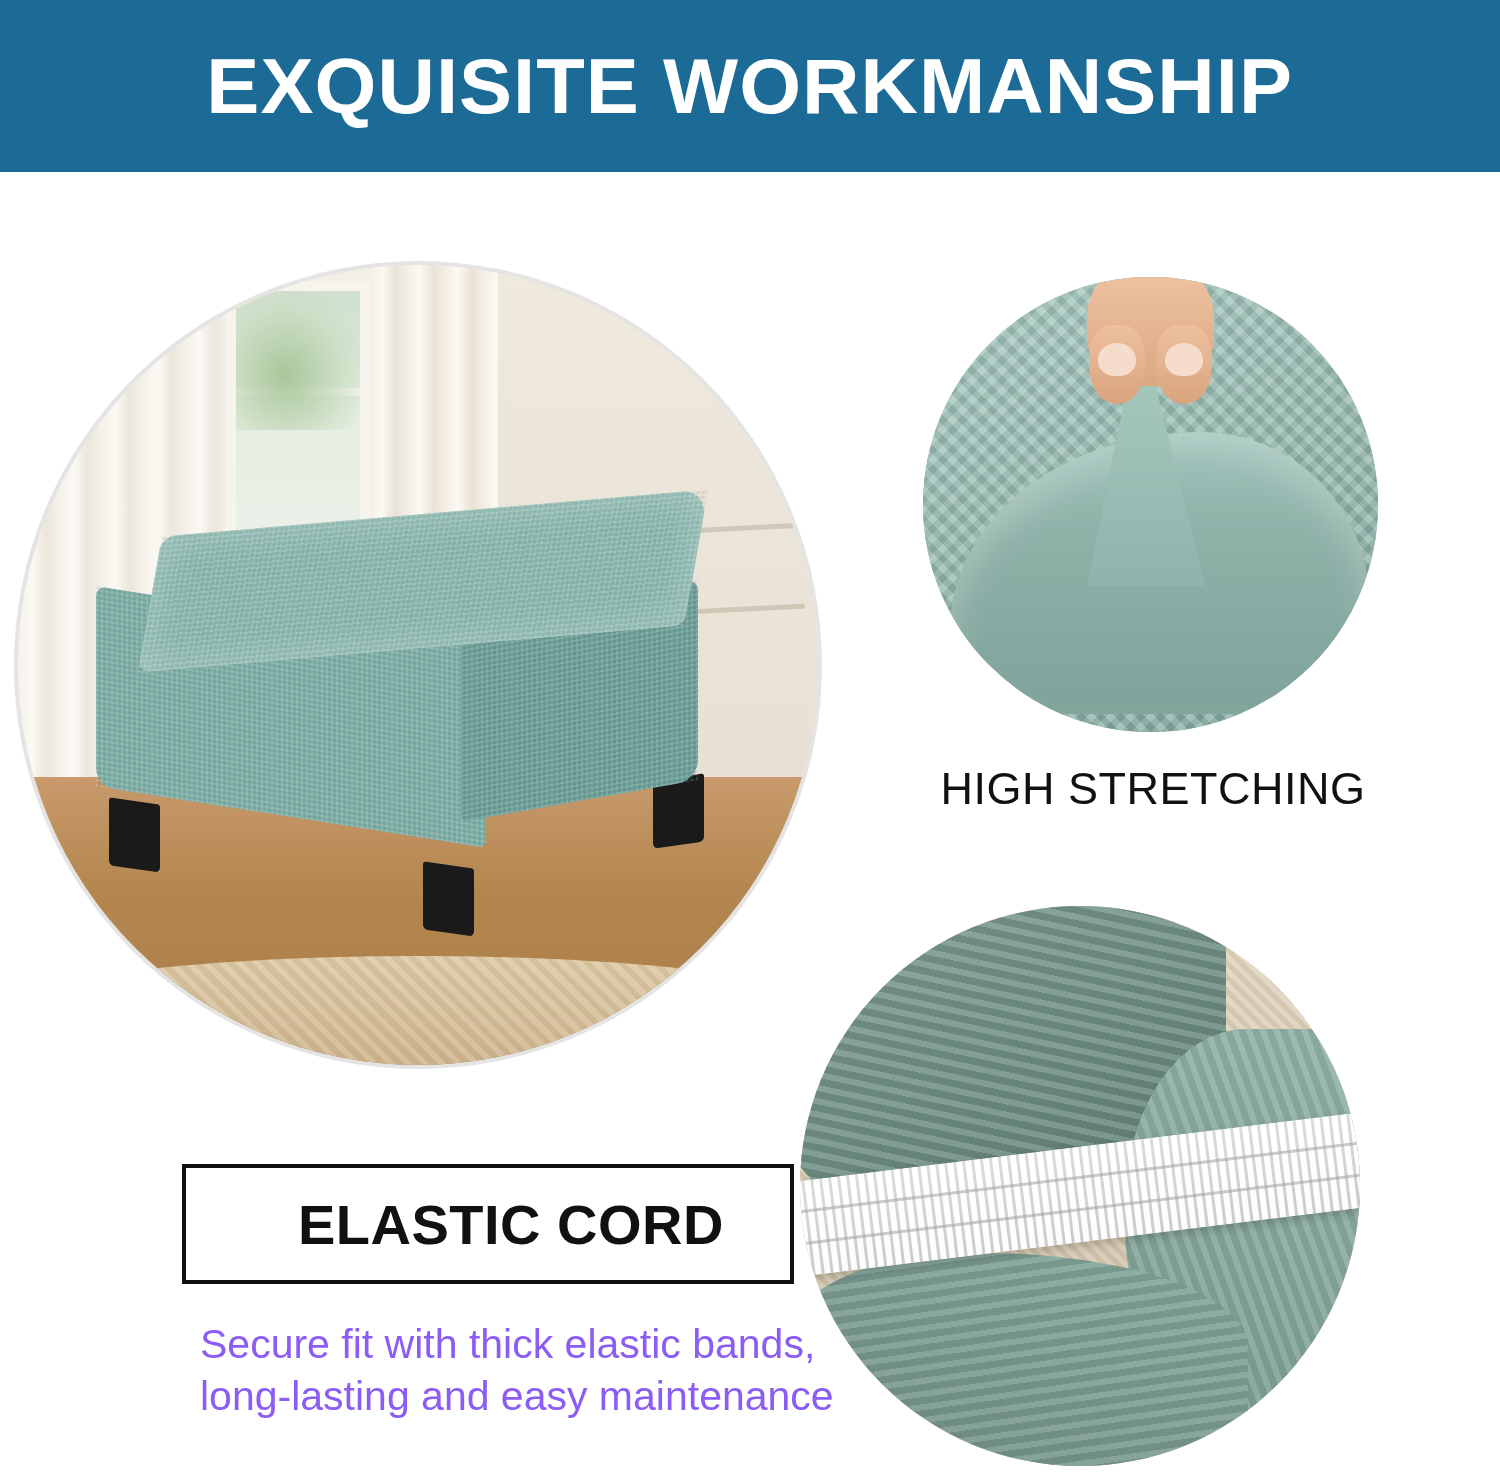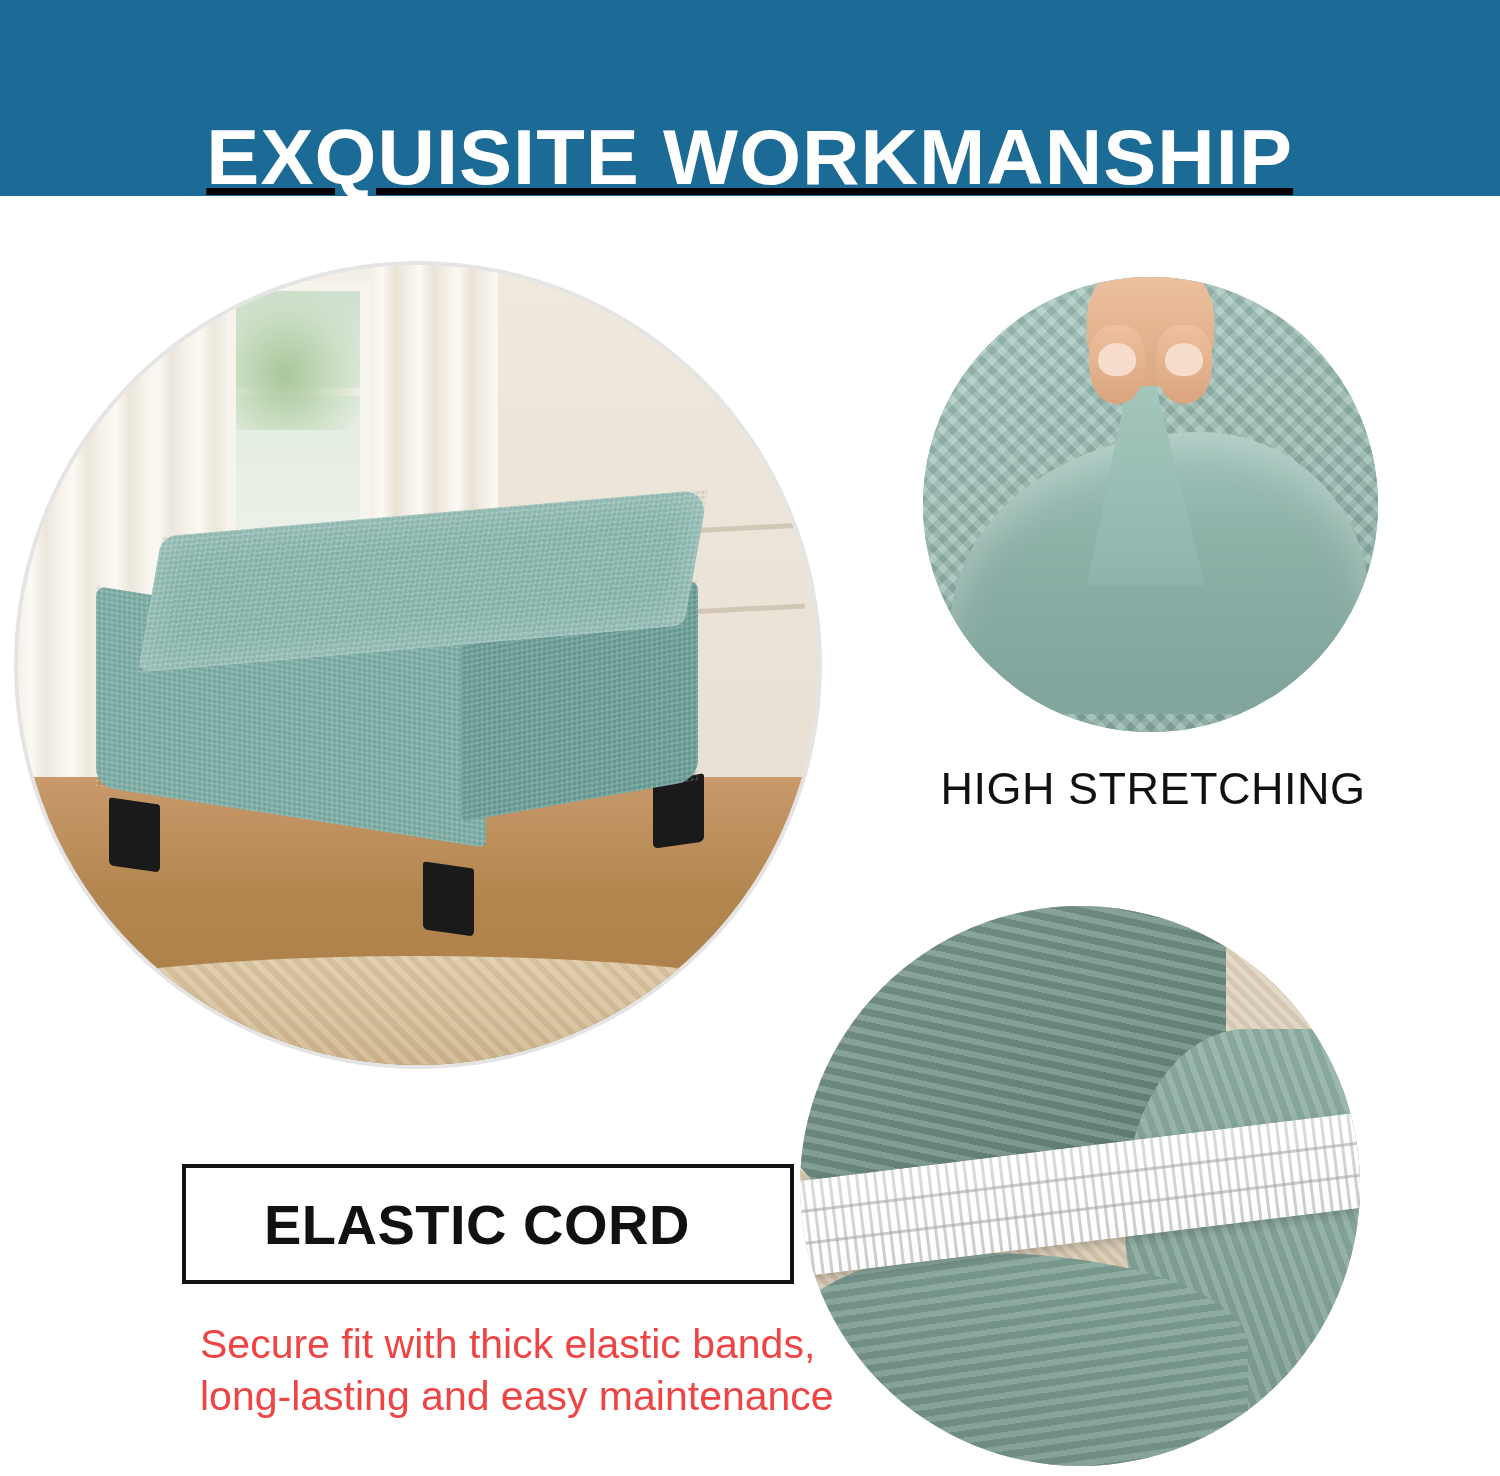--- a/index.html
+++ b/index.html
@@ -14,26 +14,25 @@
     overflow: hidden;
     font-family: "Liberation Sans", sans-serif;
   }
 
   
   .header-banner {
     position: absolute;
     left: 0;
     top: 0;
     width: 1500px;
-    height: 196px;
+    height: 172px;
     background: #1b6b96;
     display: flex;
-    align-items: flex-end;
+    align-items: center;
     justify-content: center;
-    text-decoration: underline;
   }
   .header-title {
     color: #ffffff;
     font-size: 78px;
     font-weight: bold;
     letter-spacing: 1px;
     font-family: "Liberation Sans", sans-serif;
     text-align: center;
     line-height: 1;
     transform: scaleX(1.02);
@@ -341,38 +340,38 @@
   .cord-label-box {
     position: absolute;
     left: 182px;
     top: 1164px;
     width: 612px;
     height: 120px;
     border: 4px solid #111111;
     box-sizing: border-box;
     display: flex;
     align-items: center;
-    padding-left: 78px;
+    padding-left: 112px;
   }
   .cord-label-text {
     font-size: 56px;
     font-weight: bold;
     color: #111111;
     letter-spacing: 0.5px;
     font-family: "Liberation Sans", sans-serif;
     white-space: nowrap;
   }
   .cord-desc {
     position: absolute;
     left: 200px;
     top: 1318px;
     width: 640px;
     font-size: 41px;
     line-height: 1.28;
-    color: #ef4444;
+    color: #8b5cf6;
     font-family: "Liberation Sans", sans-serif;
   }
 </style>
 </head>
 <body>
 
 <div class="header-banner">
   <div class="header-title">EXQUISITE WORKMANSHIP</div>
 </div>
 

